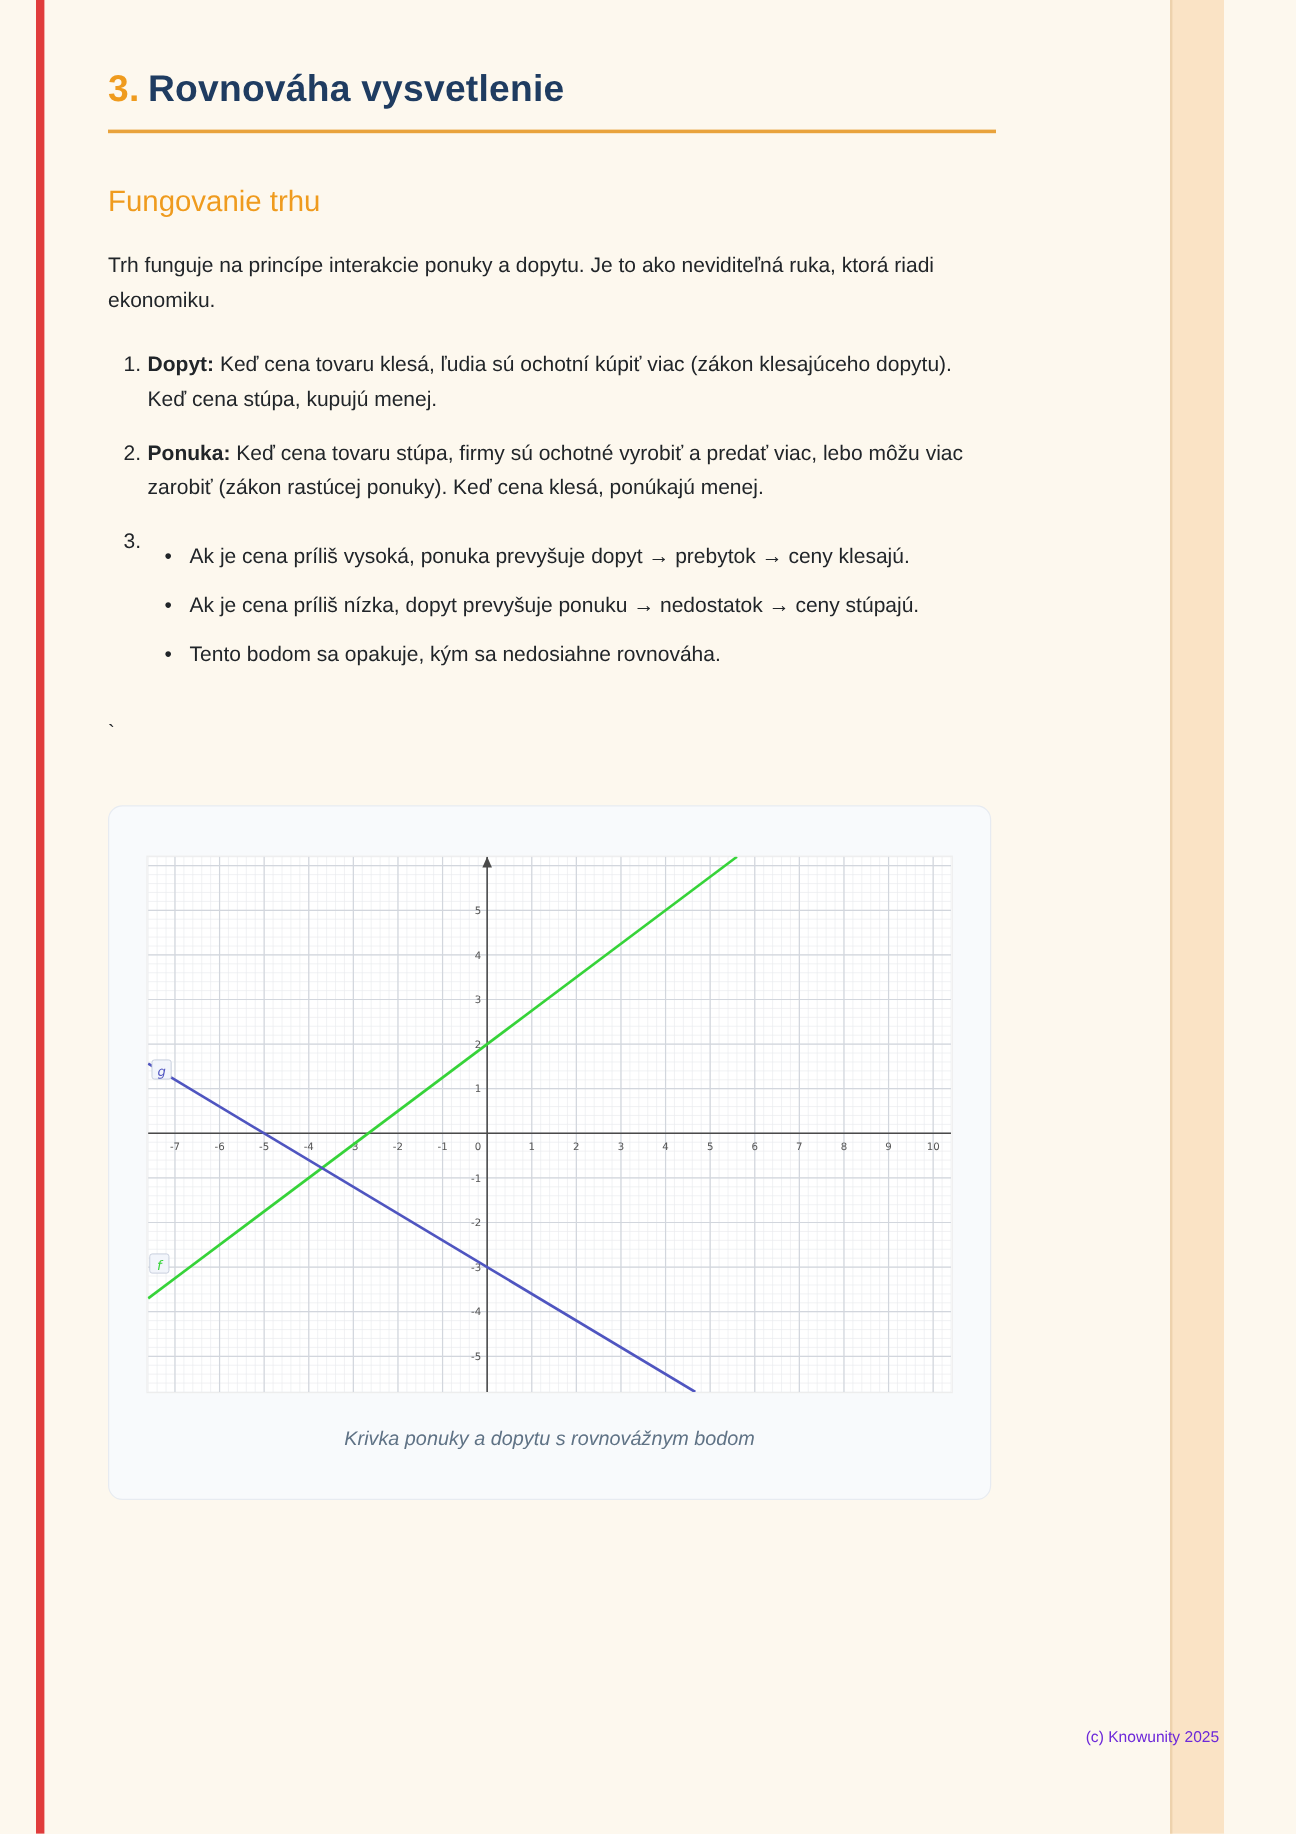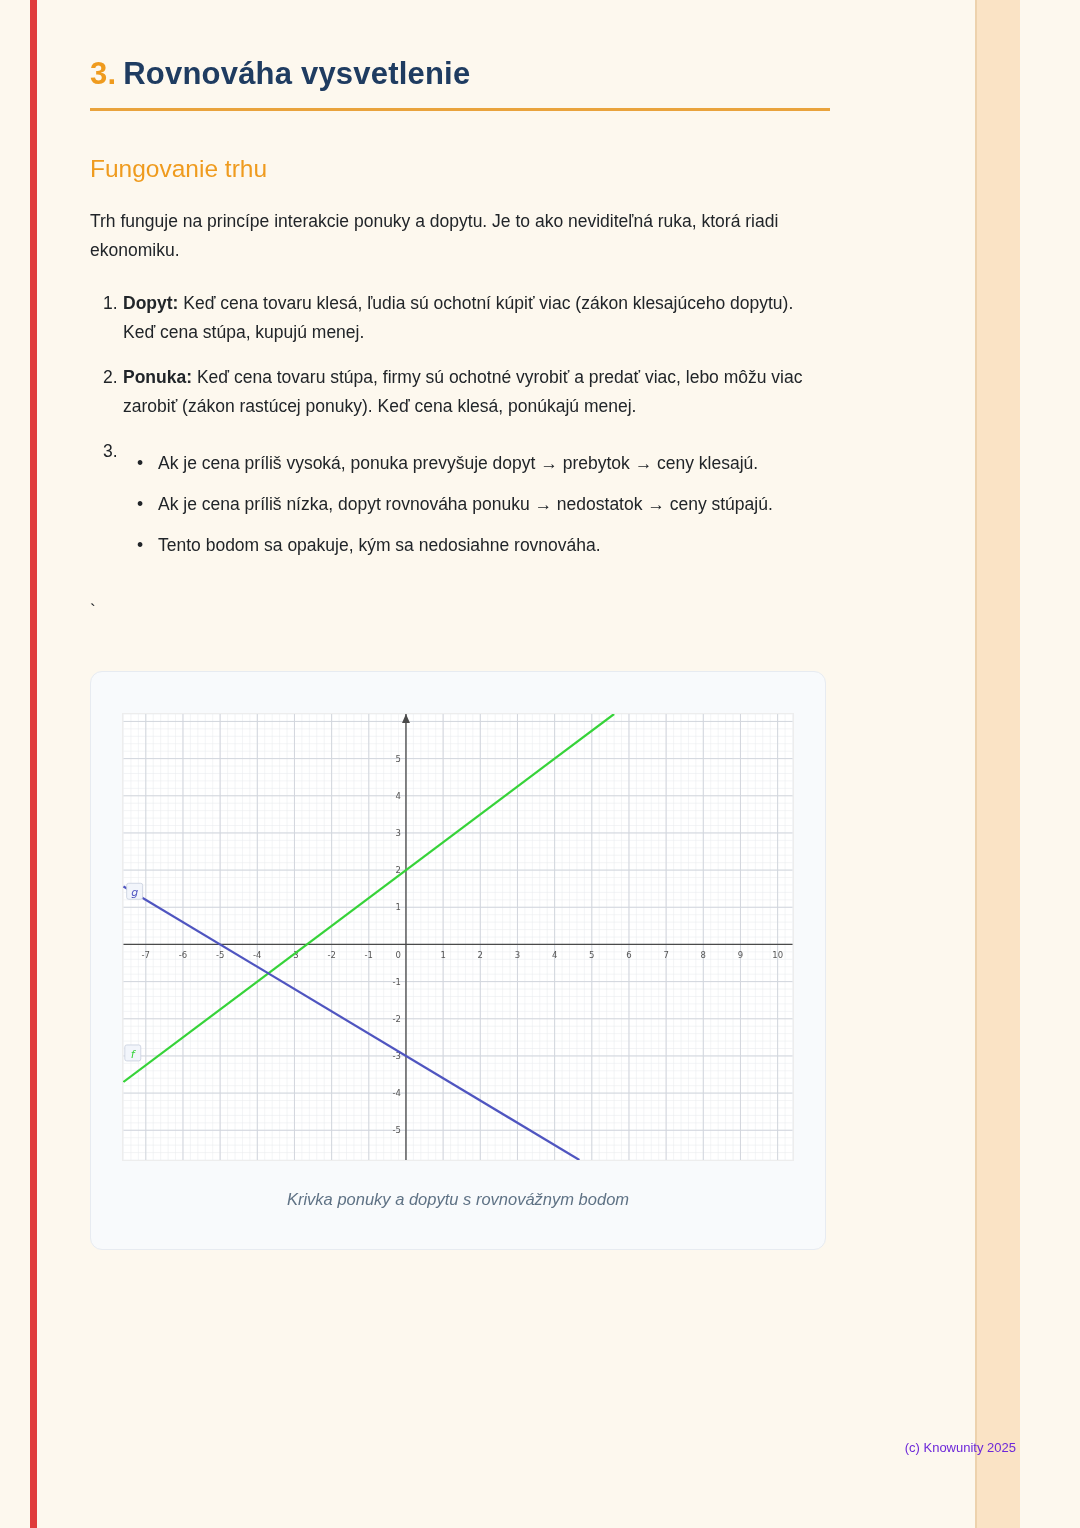--- a/index.html
+++ b/index.html
@@ -82,21 +82,21 @@
         <li>
           <span class="li-num">3.</span>
           <div class="li-body">
             <ul class="sub">
               <li>
                 <span class="bullet">•</span>
                 <span class="sub-text">Ak je cena príliš vysoká, ponuka prevyšuje dopyt → prebytok → ceny klesajú.</span>
               </li>
               <li>
                 <span class="bullet">•</span>
-                <span class="sub-text">Ak je cena príliš nízka, dopyt rovnováha ponuku → nedostatok → ceny stúpajú.</span>
+                <span class="sub-text">Ak je cena príliš nízka, dopyt prevyšuje ponuku → nedostatok → ceny stúpajú.</span>
               </li>
               <li>
                 <span class="bullet">•</span>
                 <span class="sub-text">Tento bodom sa opakuje, kým sa nedosiahne rovnováha.</span>
               </li>
             </ul>
           </div>
         </li>
       </ol>
 

